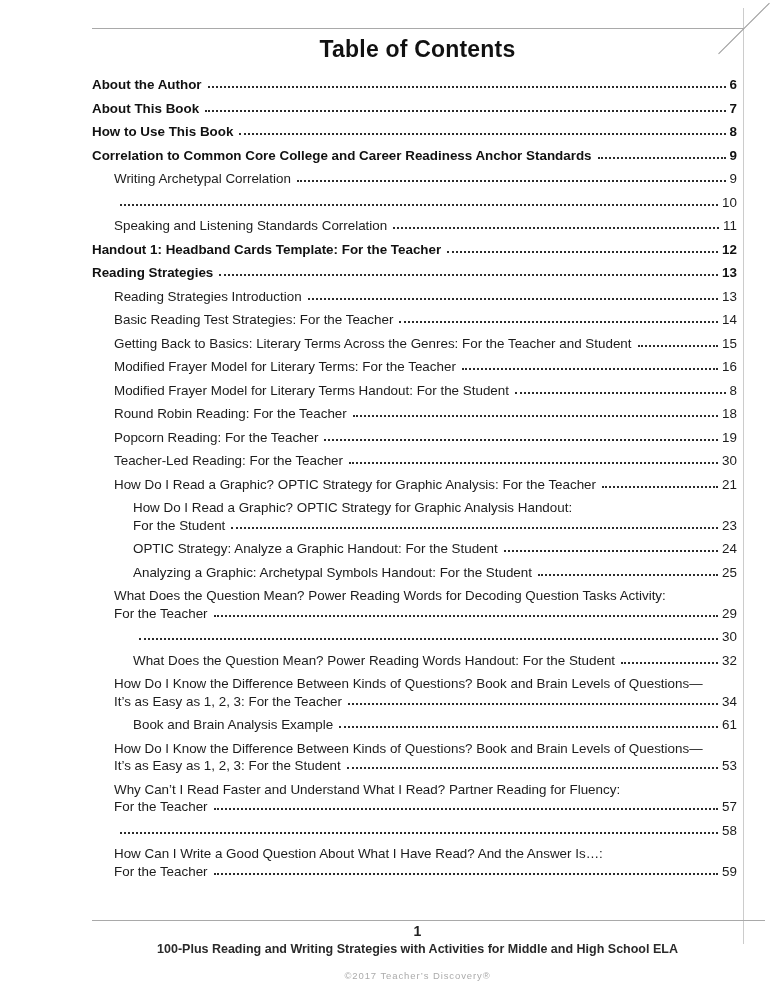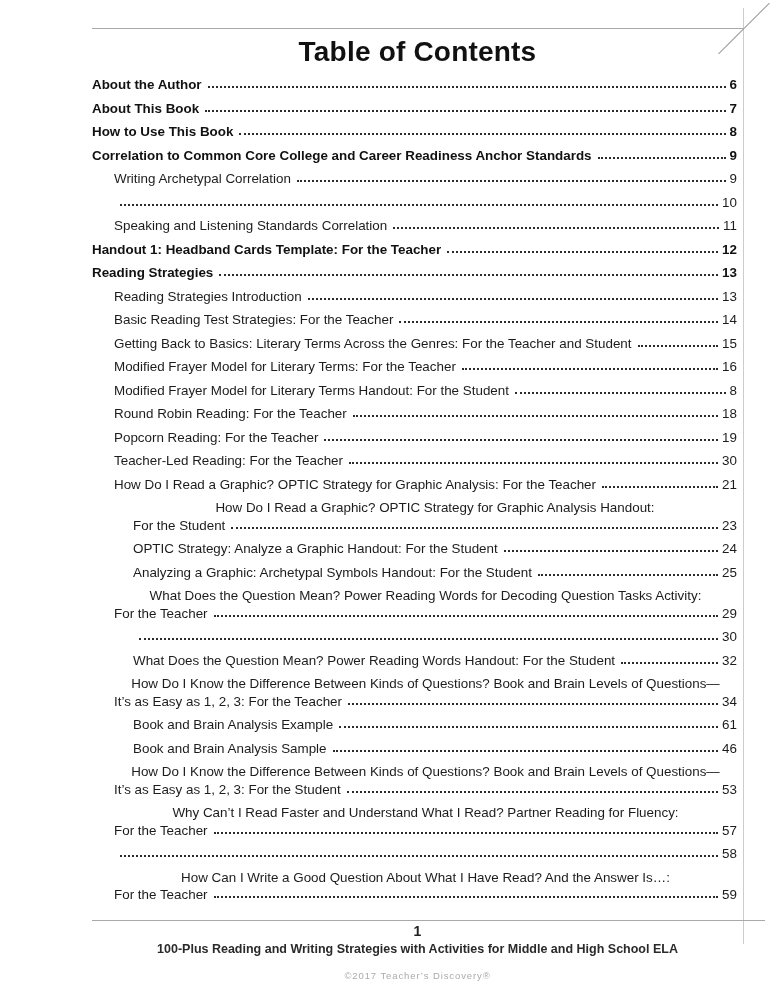--- a/index.html
+++ b/index.html
@@ -11,25 +11,25 @@
     color: #1c1c1c;
     overflow: hidden;
   }
   .rule-top { position: absolute; left: 92px; top: 28px; width: 651px; height: 1px; background: #a9a9a9; }
   .rule-vert { position: absolute; left: 743px; top: 8px; width: 1px; height: 936px; background: #cccccc; }
   .corner-diag { position: absolute; left: 708px; top: 28px; width: 72px; height: 1px; background: #9b9b9b; transform: rotate(-45deg); transform-origin: 50% 50%; }
   .rule-footer { position: absolute; left: 92px; top: 920px; width: 673px; height: 1px; background: #a9a9a9; }
 
   .doc-title {
     position: absolute; top: 36px; left: 92px; width: 651px;
-    text-align: center; font-size: 28px; font-weight: 700; color: #111;
+    text-align: center; font-size: 23px; font-weight: 700; color: #111;
     letter-spacing: 0.2px;
   }
 
-  .toc { position: absolute; top: 76px; left: 92px; width: 645px; font-size: 13.4px; text-align: center; }
+  .toc { position: absolute; top: 76px; left: 92px; width: 645px; font-size: 13.4px; }
   .toc-entry { margin-bottom: 6px; }
   .toc-line { display: flex; align-items: baseline; line-height: 17.5px; }
   .pre-line { white-space: nowrap; line-height: 17.5px; }
   .lvl1 { padding-left: 22px; }
   .lvl2 { padding-left: 41px; }
   .bold .toc-label, .bold .toc-page, .bold .pre-line { font-weight: 700; color: #111; }
   .toc-label { white-space: nowrap; }
   .leader {
     flex: 1 1 auto; min-width: 14px;
     border-bottom: 2px dotted #2b2b2b;
@@ -229,27 +229,20 @@
           <span class="toc-page">34</span>
         </div>
       </div>
       <div class="toc-entry lvl2">
         <div class="toc-line">
           <span class="toc-label">Book and Brain Analysis Example</span>
           <span class="leader"></span>
           <span class="toc-page">61</span>
         </div>
       </div>
-      <div class="toc-entry lvl2">
-        <div class="toc-line">
-          <span class="toc-label">Book and Brain Analysis Sample</span>
-          <span class="leader"></span>
-          <span class="toc-page">46</span>
-        </div>
-      </div>
       <div class="toc-entry lvl1">
         <div class="pre-line">How Do I Know the Difference Between Kinds of Questions? Book and Brain Levels of  Questions—</div>
         <div class="toc-line">
           <span class="toc-label">It’s as Easy as 1, 2, 3: For the Student</span>
           <span class="leader"></span>
           <span class="toc-page">53</span>
         </div>
       </div>
       <div class="toc-entry lvl1">
         <div class="pre-line">Why Can’t I Read Faster and Understand What I Read? Partner Reading for Fluency:</div>

